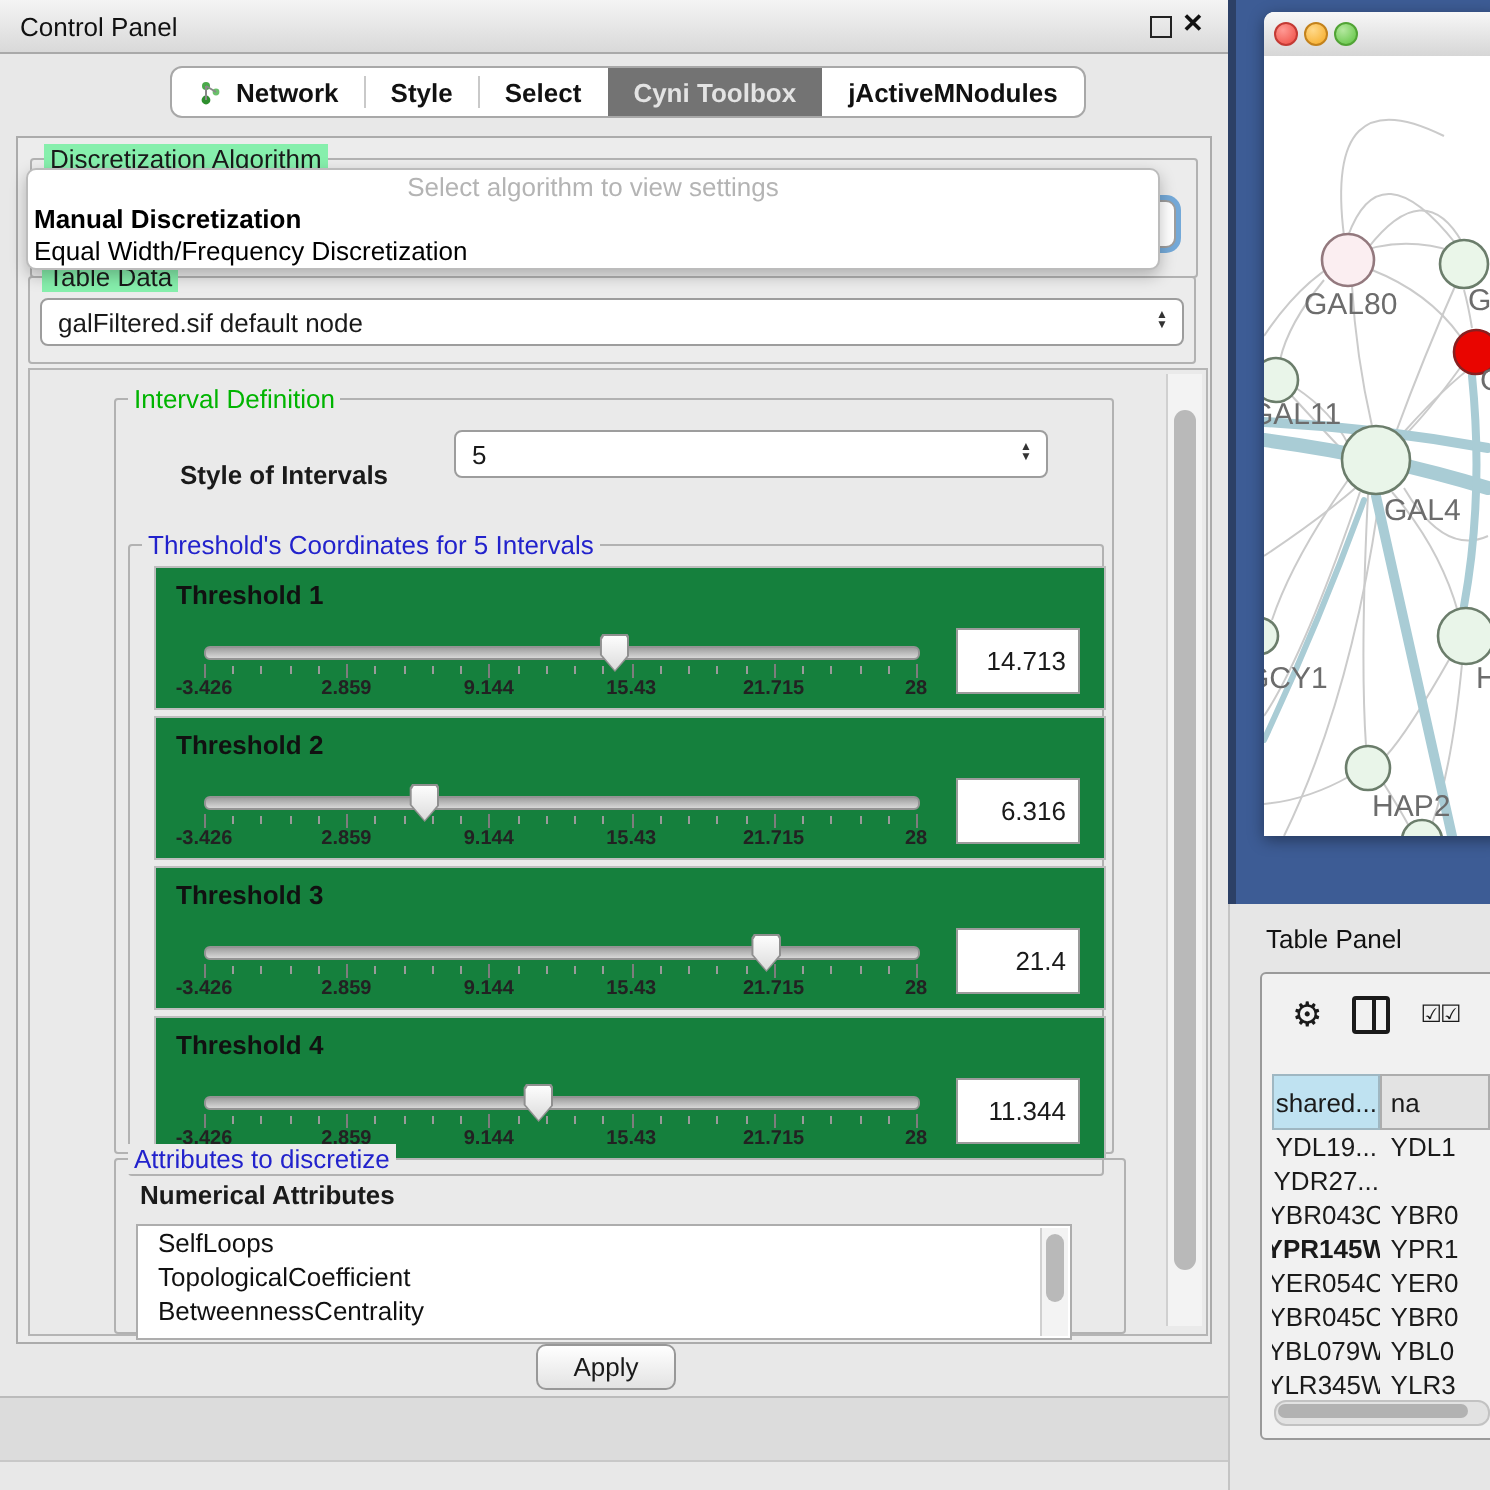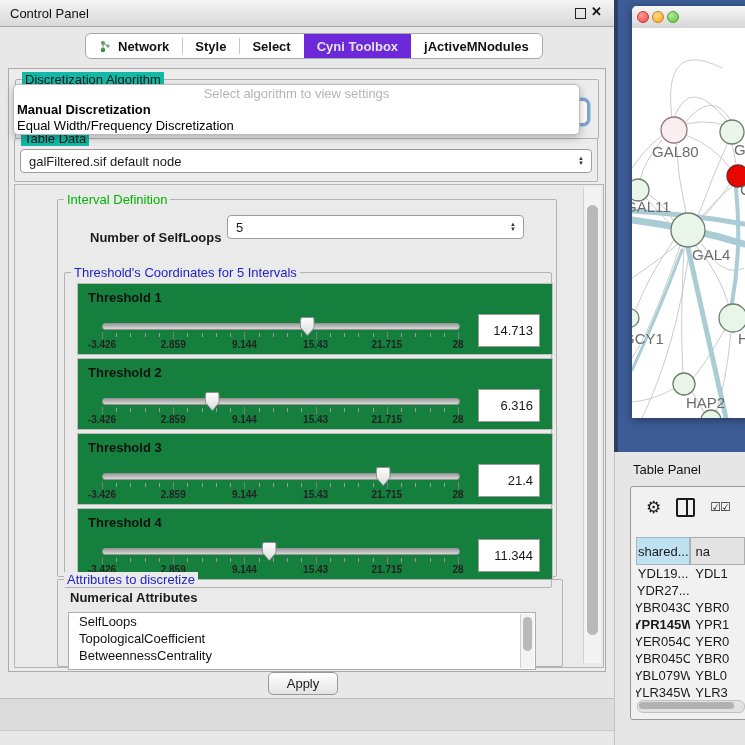--- a/index.html
+++ b/index.html
@@ -8,28 +8,28 @@
   
   #titlebar{left:0;top:0;width:614px;height:26px;background:linear-gradient(#f4f4f4,#d9d9d9);border-bottom:1px solid #a9a9a9;}
   #title{left:10px;top:6px;font-size:13px;color:#111;}
   #float-icon{left:575px;top:8px;width:9px;height:9px;border:1.5px solid #222;background:transparent;}
   #close-icon{left:591px;top:4px;font-size:13px;font-weight:bold;color:#111;}
   
   .tabbar{height:24px;background:#fff;border:1px solid #a8a8a8;border-radius:6px;display:flex;align-items:stretch;overflow:hidden;font-size:13px;}
   #top-tabbar{left:85px;top:33px;}
   #bottom-tabbar{left:143px;top:703px;}
   .tab{display:flex;align-items:center;padding:0 13px;color:#111;font-weight:bold;position:relative;cursor:default;white-space:nowrap;}
-  .tab.sel{background:#6d28d9;color:#e3e3e3;}
+  .tab.sel{background:#737373;color:#e3e3e3;}
   .tab:not(.sel):not(:first-child)::before{content:"";position:absolute;left:0;top:4px;bottom:4px;width:1px;background:#c9c9c9;}
   .tab.sel::before,.tab.sel + .tab::before{display:none!important;}
   .tab svg{margin-right:6px;}
   
   #outerbox{left:8px;top:68px;width:596px;height:602px;background:#ececec;border:1px solid #ababab;}
   .group{position:absolute;border:1px solid #b2b2b2;border-radius:2px;}
-  .group-label{position:absolute;top:-8px;left:6px;background:#14b8a6;padding:0 3px;font-size:13px;white-space:nowrap;}
+  .group-label{position:absolute;top:-8px;left:6px;background:#86efac;padding:0 3px;font-size:13px;white-space:nowrap;}
   .green{color:#00b400;}
   .blue{color:#2222cc;}
   
   .combo{position:absolute;background:#fff;border:1px solid #9d9d9d;border-radius:4px;font-size:13px;display:flex;align-items:center;padding-left:8px;}
   .spin{position:absolute;right:7px;top:50%;transform:translateY(-50%);display:flex;flex-direction:column;align-items:center;font-size:6px;line-height:5px;color:#333;}
   #algo-combo{left:20px;top:100px;width:558px;height:22px;box-shadow:0 0 0 2.5px #74a9d8;border-radius:5px;}
   #tabledata-combo{left:20px;top:149px;width:562px;height:22px;}
   #noi-spinner{left:227px;top:215px;width:287px;height:22px;}
   
   #popup{left:13px;top:84px;width:565px;height:49px;background:#fff;border:1px solid #bcbcbc;border-radius:5px;box-shadow:0 3px 8px rgba(0,0,0,.25);z-index:30;font-size:13px;overflow:hidden;}
@@ -151,21 +151,21 @@
     <span>galFiltered.sif default node</span>
     <span class="spin">
         <span>▲</span>
         <span>▼</span>
       </span>
   </div>
 
   <div id="scrollpane" class="abs">
     <div class="group" style="left:42px;top:14px;width:498px;height:376px;">
       <span class="group-label green" style="background:#eaeaea;">Interval Definition</span>
-      <div class="lbl bold" style="left:32px;top:30px;">Number of SelfLoops</div>
+      <div class="lbl bold" style="left:32px;top:30px;">Style of Intervals</div>
       <div class="group" style="left:6px;top:56px;width:486px;height:314px;margin-top:16px;">
         <span class="group-label blue" style="background:#eaeaea;">Threshold's Coordinates for 5 Intervals</span>
         <div id="threshold-rows">
             <div class="trow" style="top: 10px;">
               <div class="hdr">Threshold 1</div>
               <div class="track"></div>
               <div class="thumb" style="left:229.4822121809966px"></div>
               <div class="ticks">
                 <div class="tick major" style="left:0%"></div>
                 <div class="tick minor" style="left:4%"></div>

